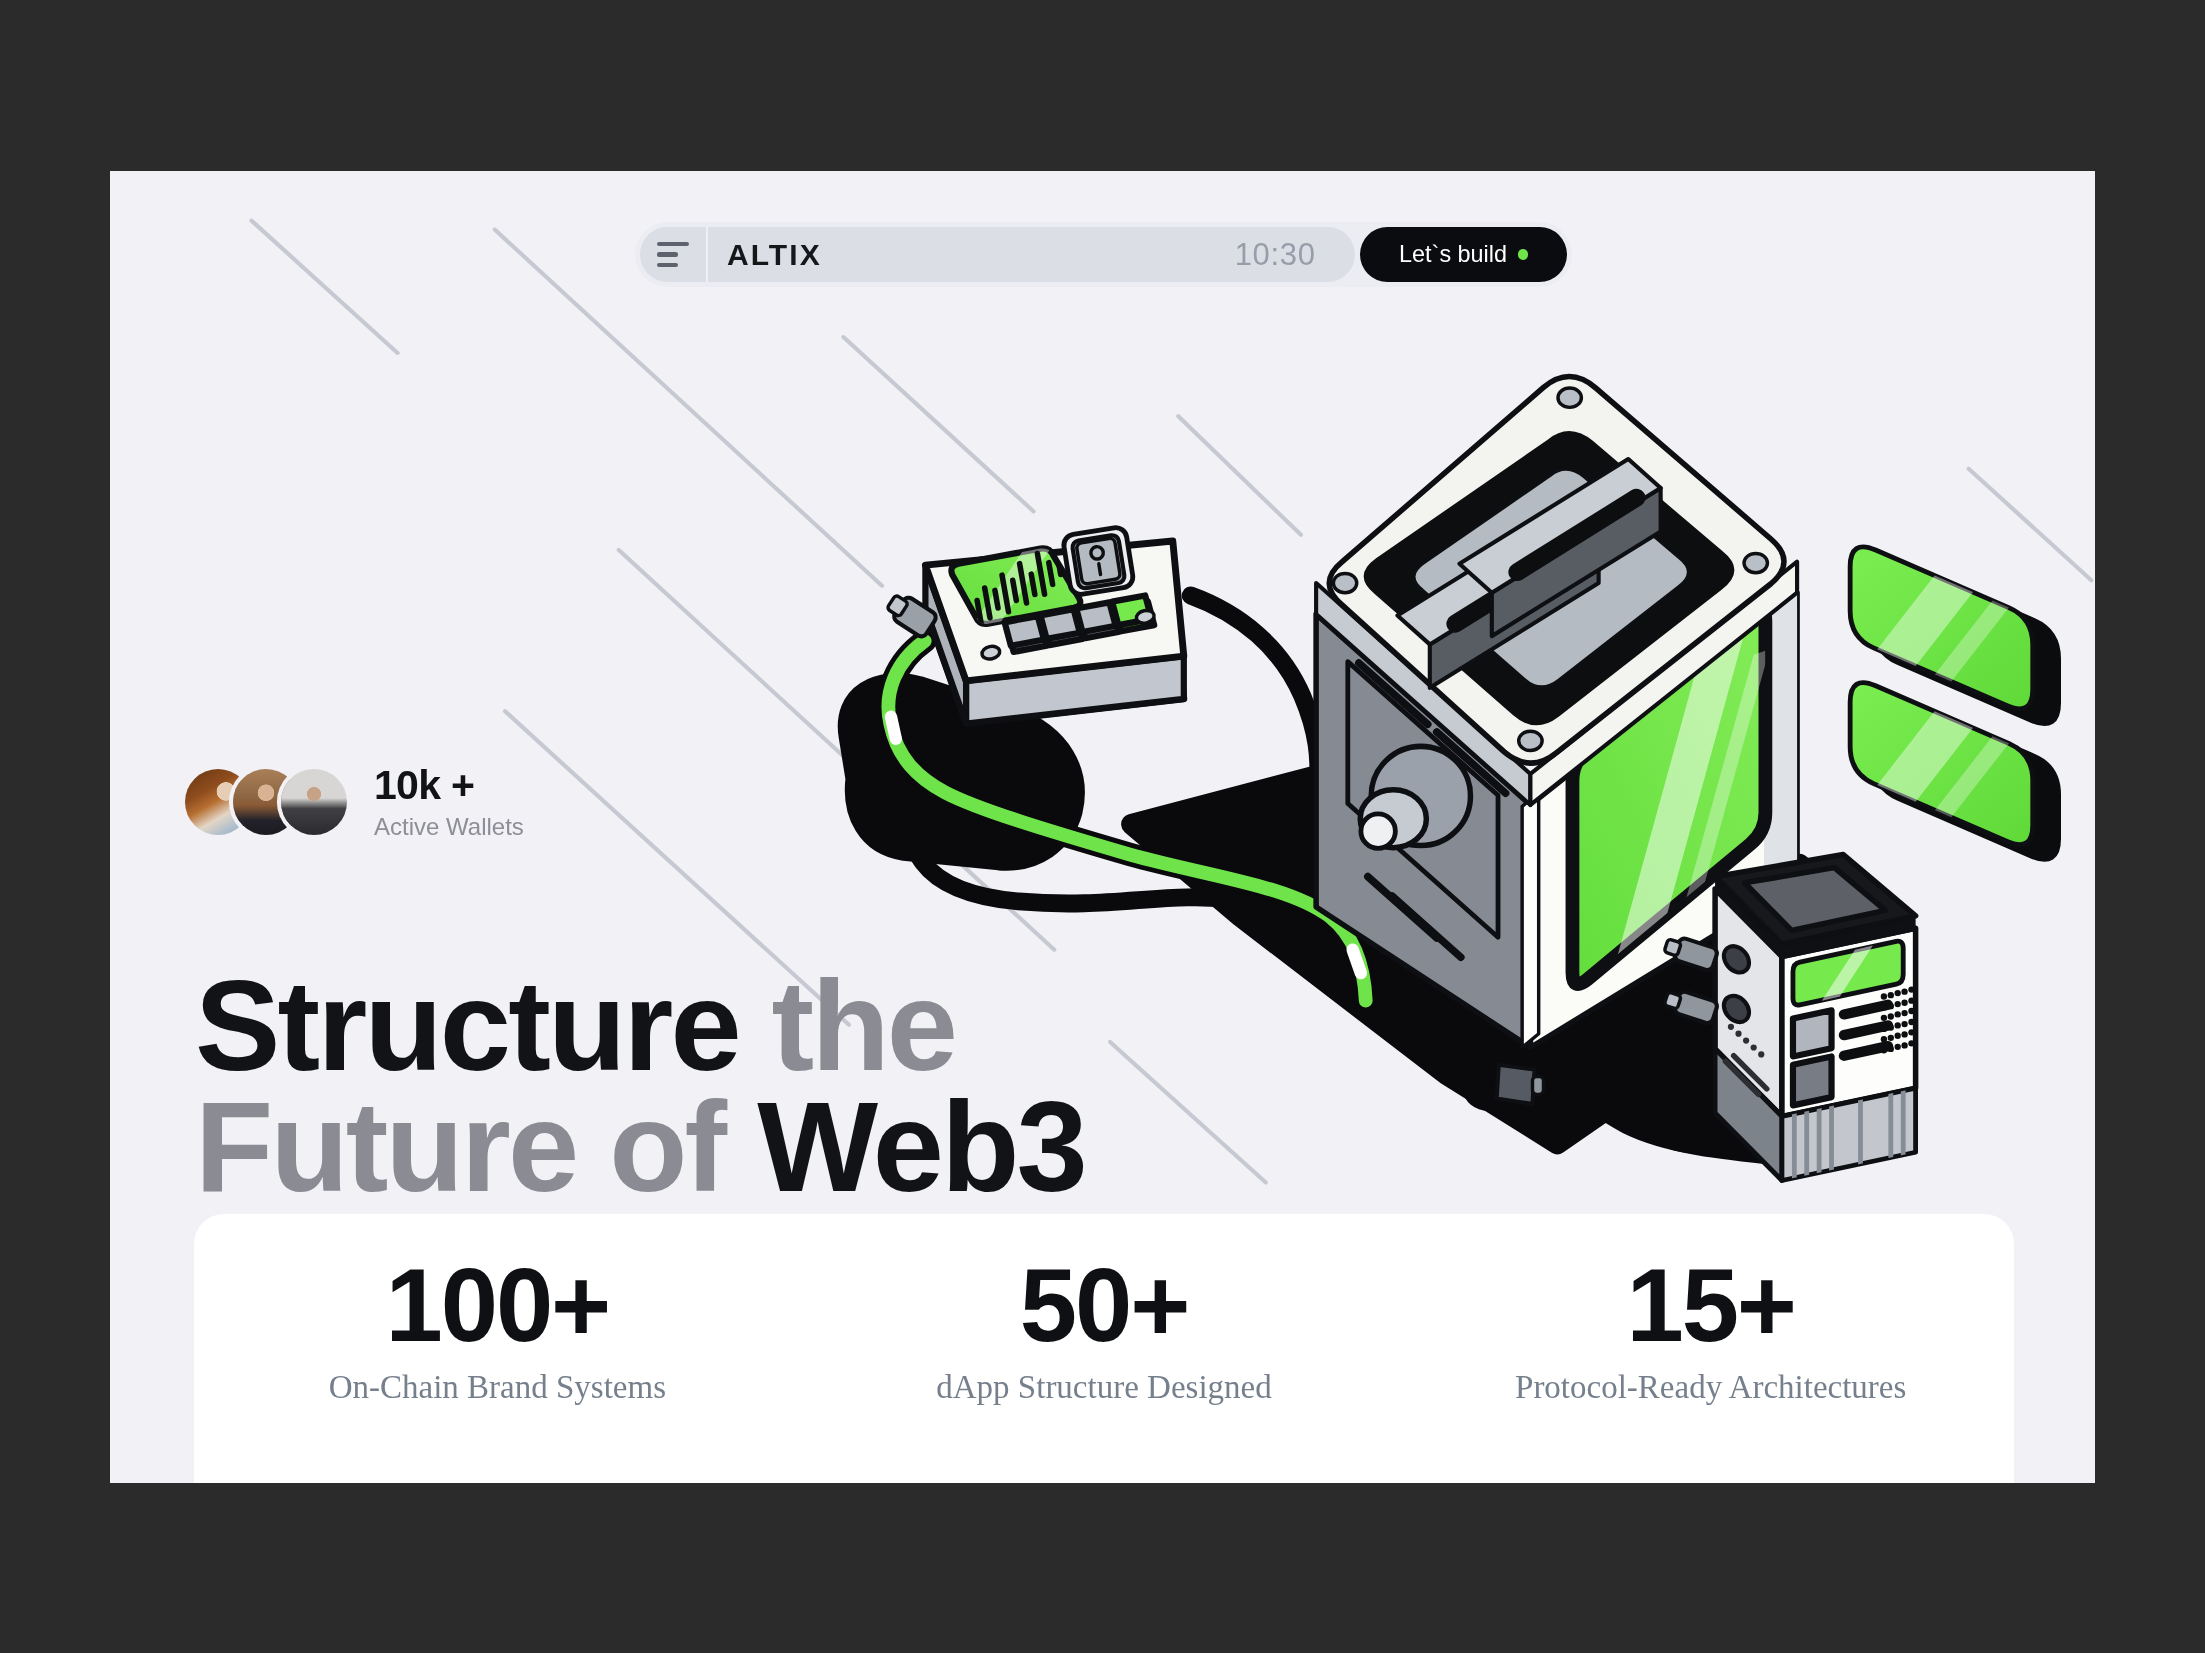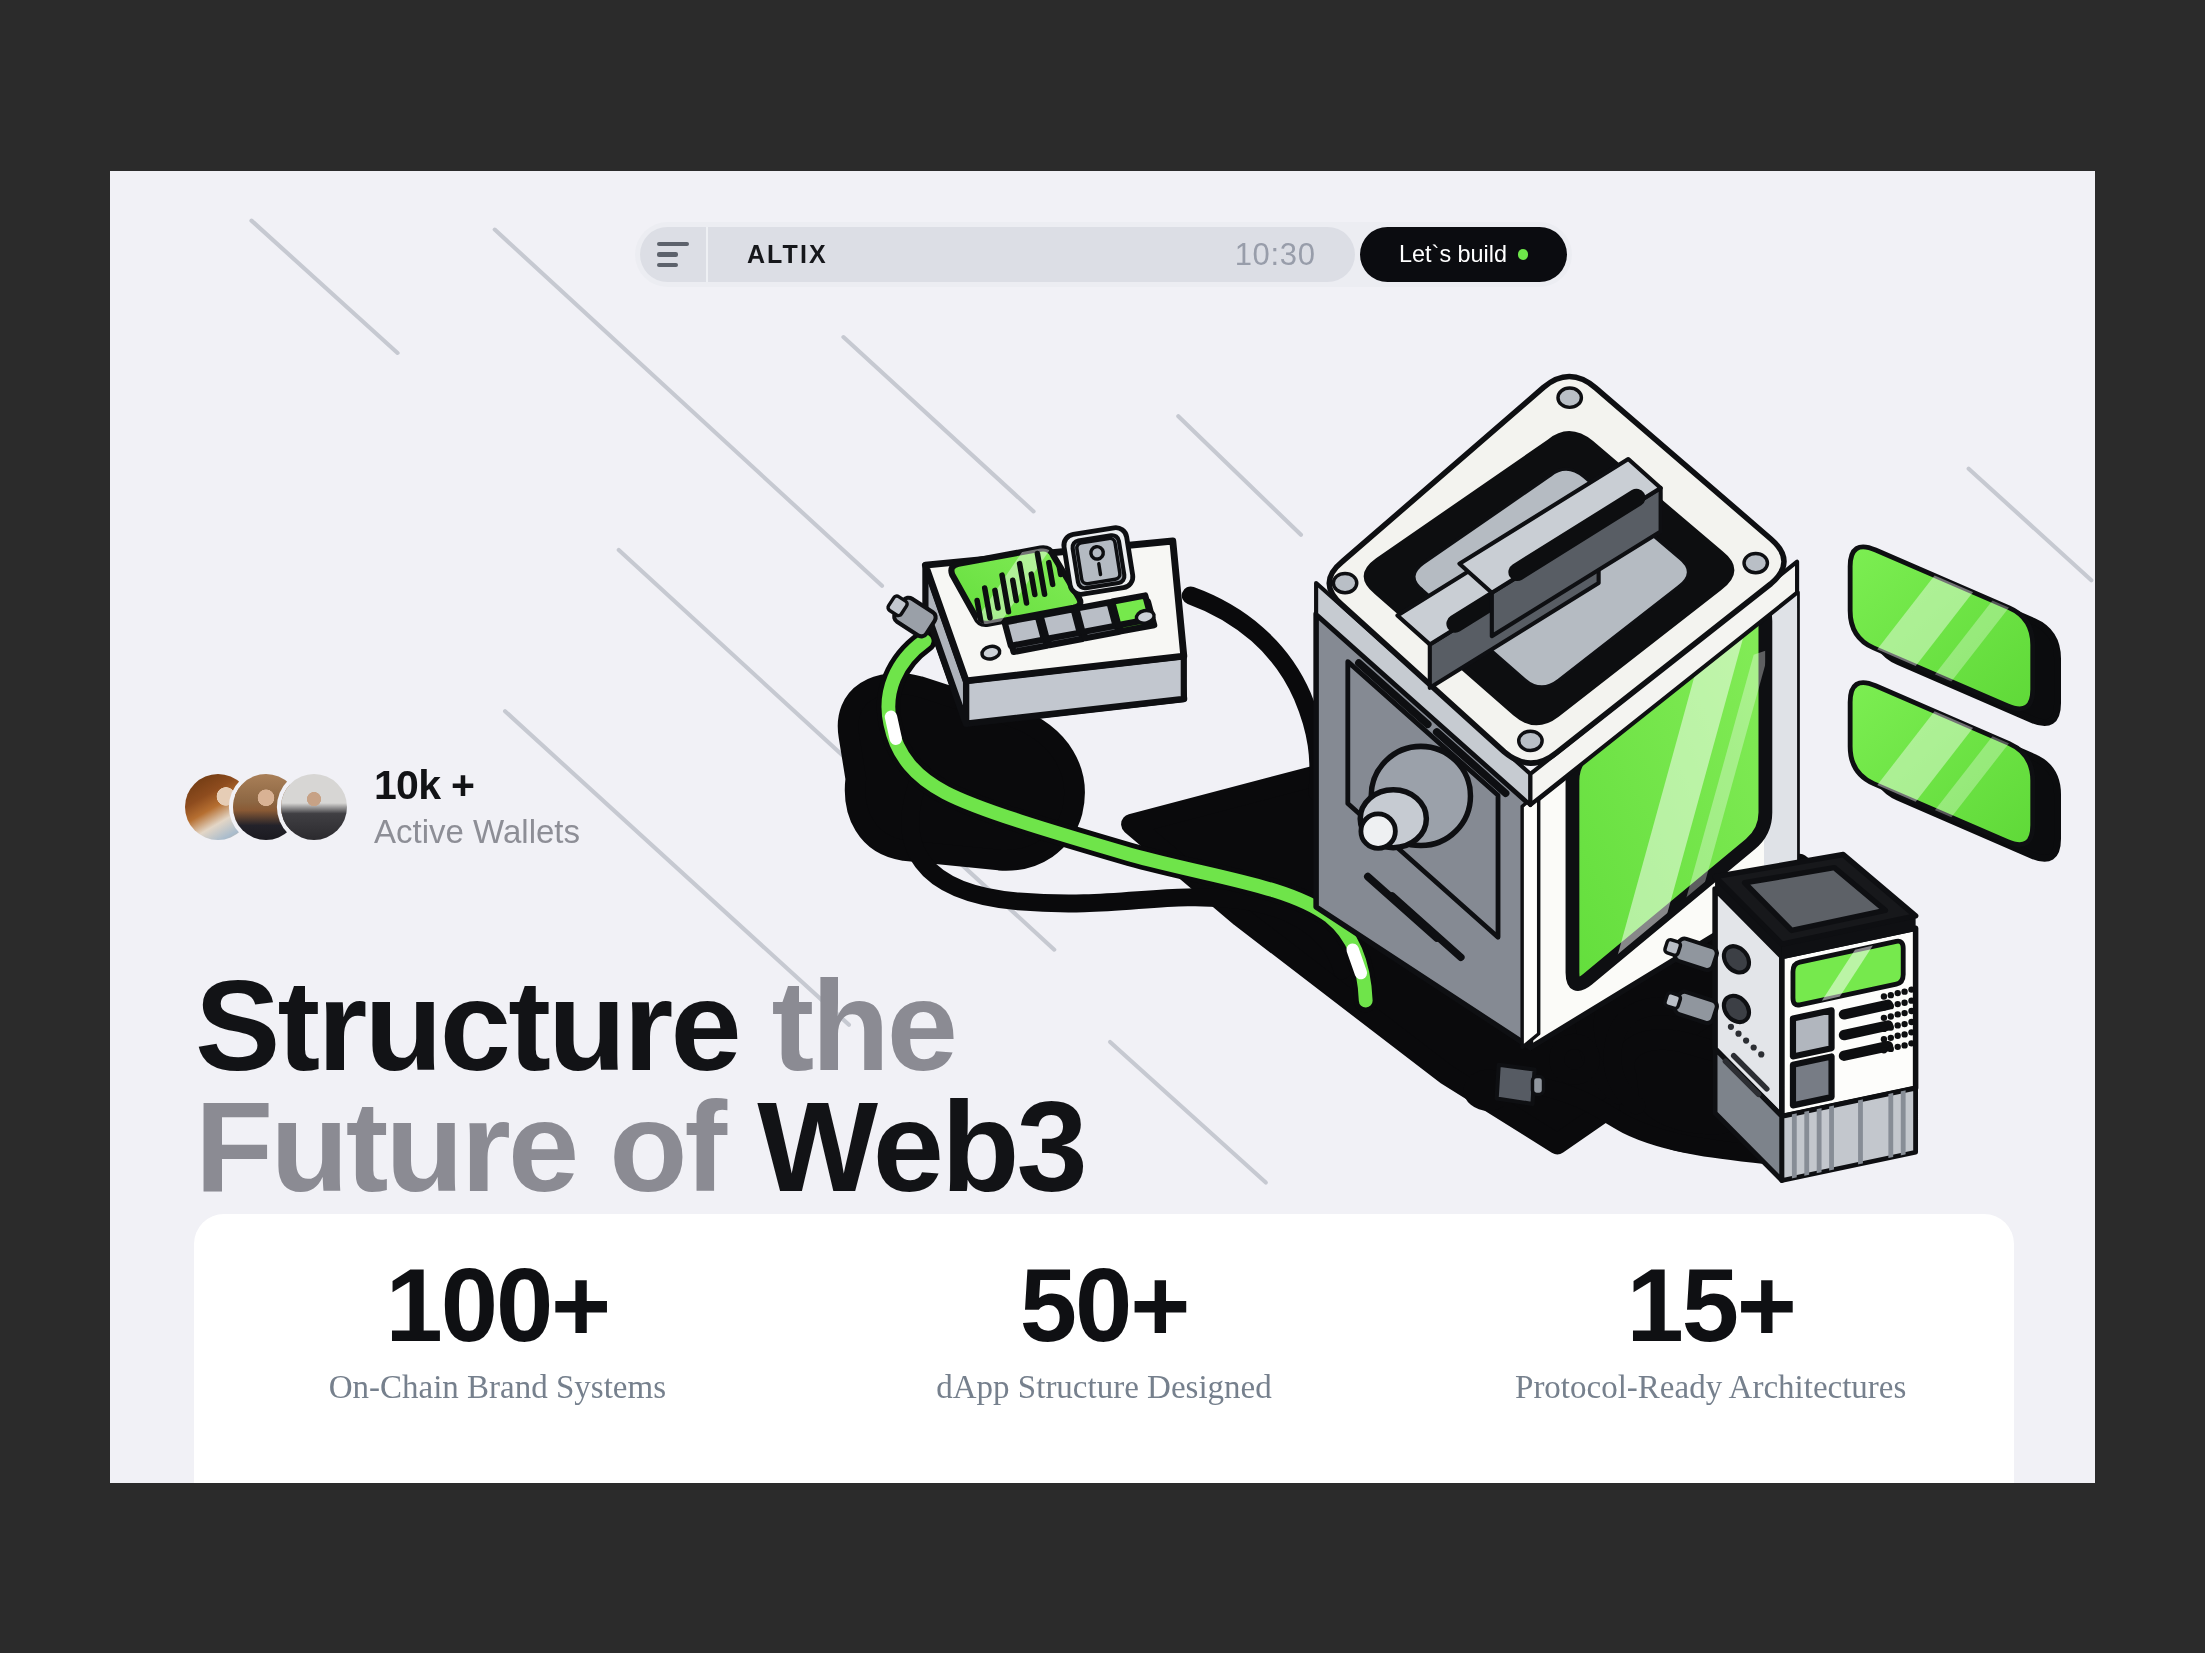--- a/index.html
+++ b/index.html
@@ -9,35 +9,35 @@
   
   .navbar{position:absolute;left:525px;top:51px;width:937px;height:65px;background:#ecedf2;border-radius:41px;display:flex;align-items:stretch;padding:4.8px;box-sizing:border-box;gap:5.5px;}
   .nav-inner{flex:1;background:#dcdee5;border-radius:34px;display:flex;align-items:center;min-width:0;}
   .nav-burger{width:66px;display:flex;align-items:center;justify-content:center;cursor:pointer;}
   .hb{display:flex;flex-direction:column;gap:6.2px;}
   .hb i{display:block;height:4.1px;border-radius:2.1px;background:#5d626c;}
   .hb i:nth-child(1){width:32px;}
   .hb i:nth-child(2){width:21.4px;}
   .hb i:nth-child(3){width:21.4px;}
   .nav-divider{width:2.1px;align-self:stretch;background:#eef0f4;}
-  .nav-brand{padding-left:39px;font-size:25px;font-weight:700;letter-spacing:2.1px;color:#16171b;}
+  .nav-brand{padding-left:19px;font-size:30px;font-weight:700;letter-spacing:2.1px;color:#16171b;}
   .nav-time{margin-left:auto;padding-right:39px;font-size:31px;font-weight:500;color:#989daa;letter-spacing:0.7px;}
   .nav-cta{border:none;background:#0b0c10;color:#fff;border-radius:41px;width:207px;display:flex;align-items:center;justify-content:center;gap:11px;font-family:inherit;font-size:23.4px;font-weight:500;cursor:pointer;}
   .nav-cta .dot{width:10.3px;height:10.3px;border-radius:50%;background:#6ee64a;display:inline-block;}
   
   .social{position:absolute;left:75px;top:591px;display:flex;align-items:center;gap:27px;}
   .avatars{display:flex;}
   .av{width:66px;height:66px;border-radius:50%;box-shadow:0 0 0 4.1px #f1f1f6;}
   .av+.av{margin-left:-18px;}
   .av1{background:radial-gradient(circle at 62% 34%,#e6cdb6 0 15%,rgba(0,0,0,0) 16%),linear-gradient(150deg,#66350f 0%,#8e4c1e 32%,#b66f31 48%,#e3d6c6 66%,#a9bccd 84%,#c8a277 100%);}
   .av2{background:radial-gradient(circle at 50% 36%,#d9b294 0 15%,rgba(0,0,0,0) 16%),linear-gradient(180deg,#a97f58 0%,#8d6743 42%,#8a5a35 55%,#23222a 78%,#1b1a20 100%);}
   .av3{background:radial-gradient(circle at 50% 38%,#c7a286 0 13%,rgba(0,0,0,0) 14%),linear-gradient(180deg,#d7d6d4 0 44%,#403f43 60%,#2b2a2e 100%);}
   .sp-text{display:flex;flex-direction:column;gap:4.1px;}
   .sp-count{font-size:41px;font-weight:700;color:#121316;letter-spacing:-0.7px;}
-  .sp-label{font-size:33px;font-weight:400;color:#8d8e96;}
+  .sp-label{font-size:24px;font-weight:400;color:#8d8e96;}
   
   .heading{position:absolute;left:85px;top:708px;font-size:128px;line-height:0.95;font-weight:700;letter-spacing:-2.8px;color:#121316;white-space:nowrap;}
   .heading .gray{color:#8b8b93;}
   
   .stats-card{position:absolute;left:84px;top:1043px;width:1820px;height:269px;background:#ffffff;border-radius:30px 30px 0 0;display:flex;padding-top:40px;box-sizing:border-box;}
   .stat{flex:1;display:flex;flex-direction:column;align-items:center;}
   .stat-value{font-size:103px;font-weight:700;letter-spacing:-2.1px;color:#0f1013;line-height:1;}
   .stat-label{margin-top:12.4px;font-size:33px;color:#76808d;font-family:Liberation Serif, serif;}
   
   .s{stroke:#0e0f12;stroke-linejoin:round;stroke-linecap:round;}

